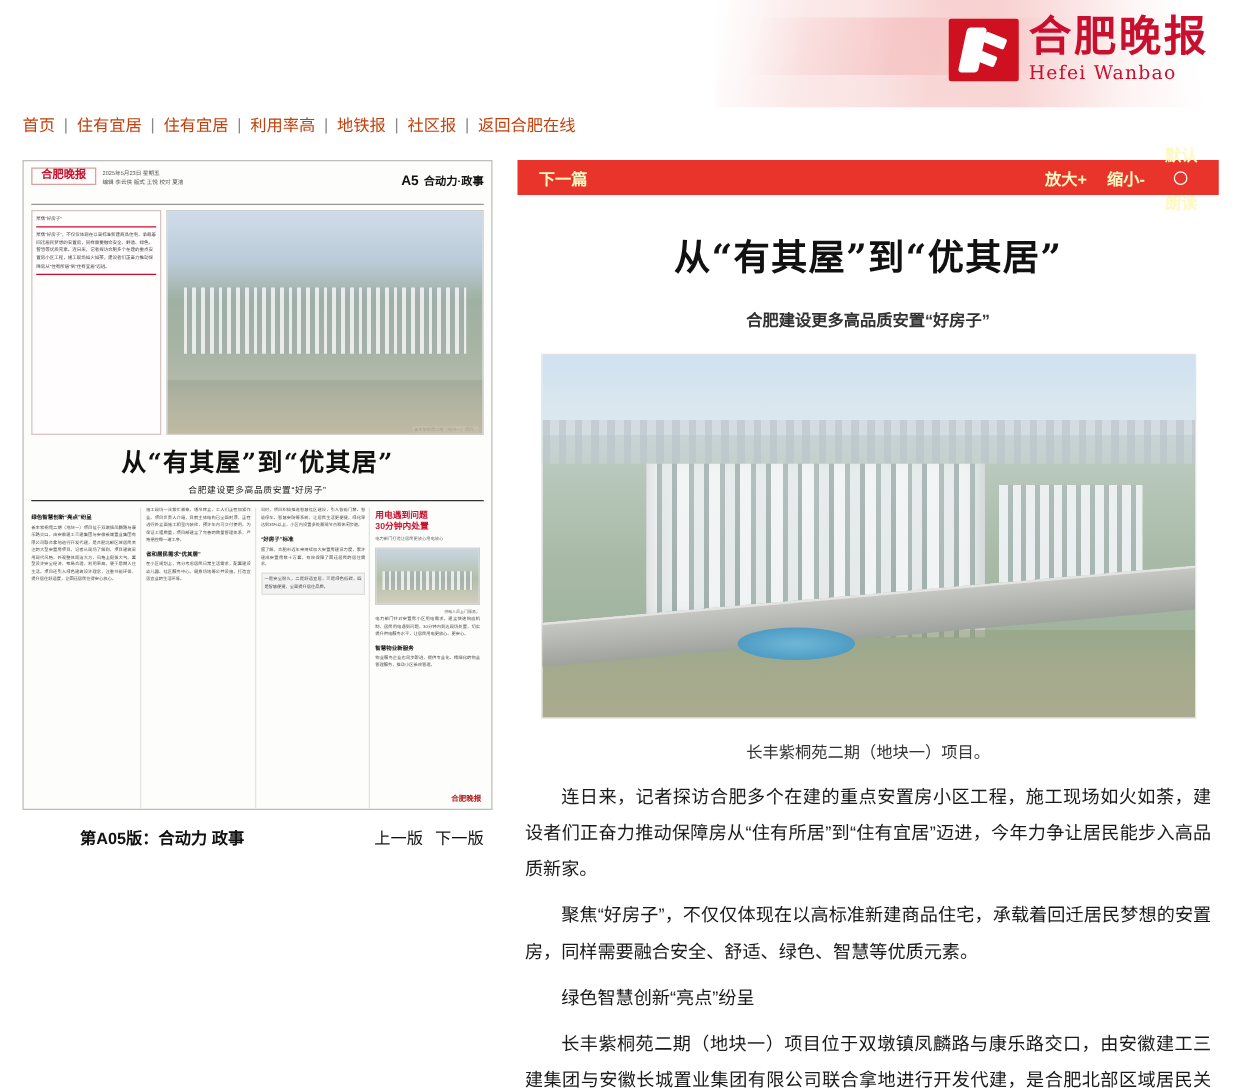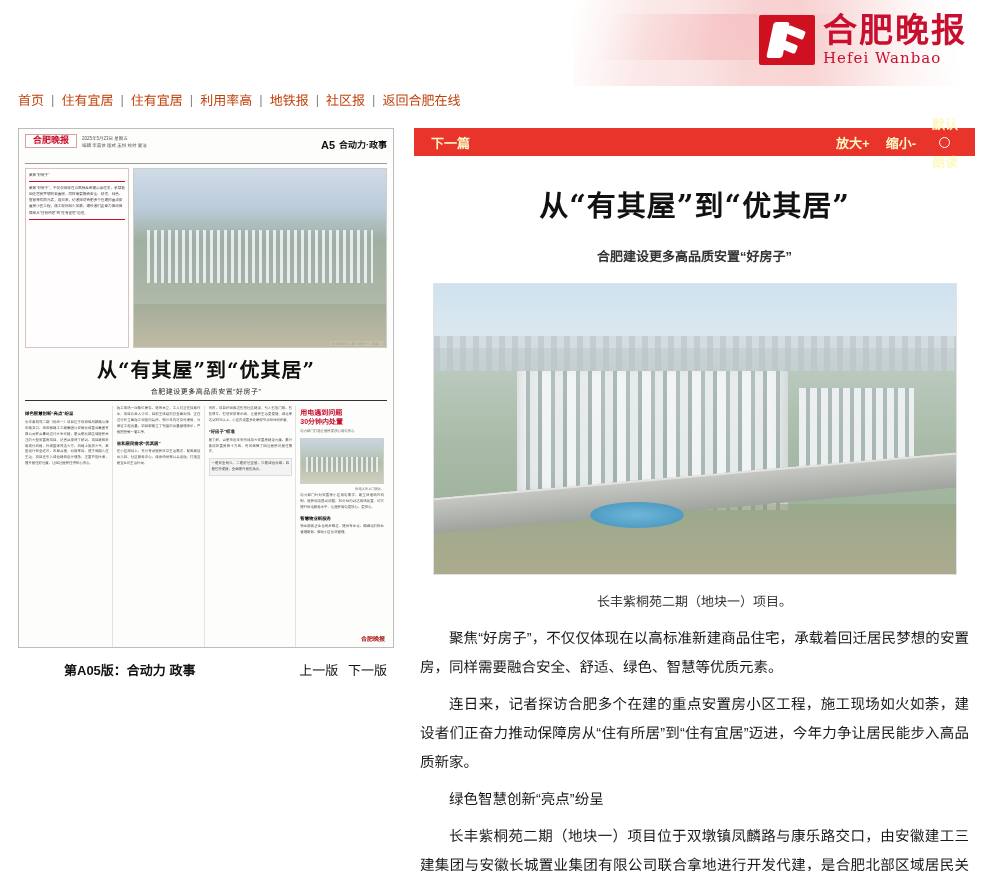--- a/index.html
+++ b/index.html
@@ -563,21 +563,21 @@
         <div class="ap-towers"></div>
         <div class="ap-towers2"></div>
         <div class="ap-ground"></div>
         <div class="ap-road"></div>
         <div class="ap-water"></div>
       </div>
 
       <div class="art-cap">长丰紫桐苑二期（地块一）项目。</div>
 
       <div class="art-body">
+        <p>连日来，记者探访合肥多个在建的重点安置房小区工程，施工现场如火如荼，建设者们正奋力推动保障房从“住有所居”到“住有宜居”迈进，今年力争让居民能步入高品质新家。</p>
         <p>聚焦“好房子”，不仅仅体现在以高标准新建商品住宅，承载着回迁居民梦想的安置房，同样需要融合安全、舒适、绿色、智慧等优质元素。</p>
-        <p>连日来，记者探访合肥多个在建的重点安置房小区工程，施工现场如火如荼，建设者们正奋力推动保障房从“住有所居”到“住有宜居”迈进，今年力争让居民能步入高品质新家。</p>
         <p>绿色智慧创新“亮点”纷呈</p>
         <p>长丰紫桐苑二期（地块一）项目位于双墩镇凤麟路与康乐路交口，由安徽建工三建集团与安徽长城置业集团有限公司联合拿地进行开发代建，是合肥北部区域居民关注的大型安置房项目。</p>
 
       </div>
     </div>
   </div>
 </div>
 
 </body></html>

